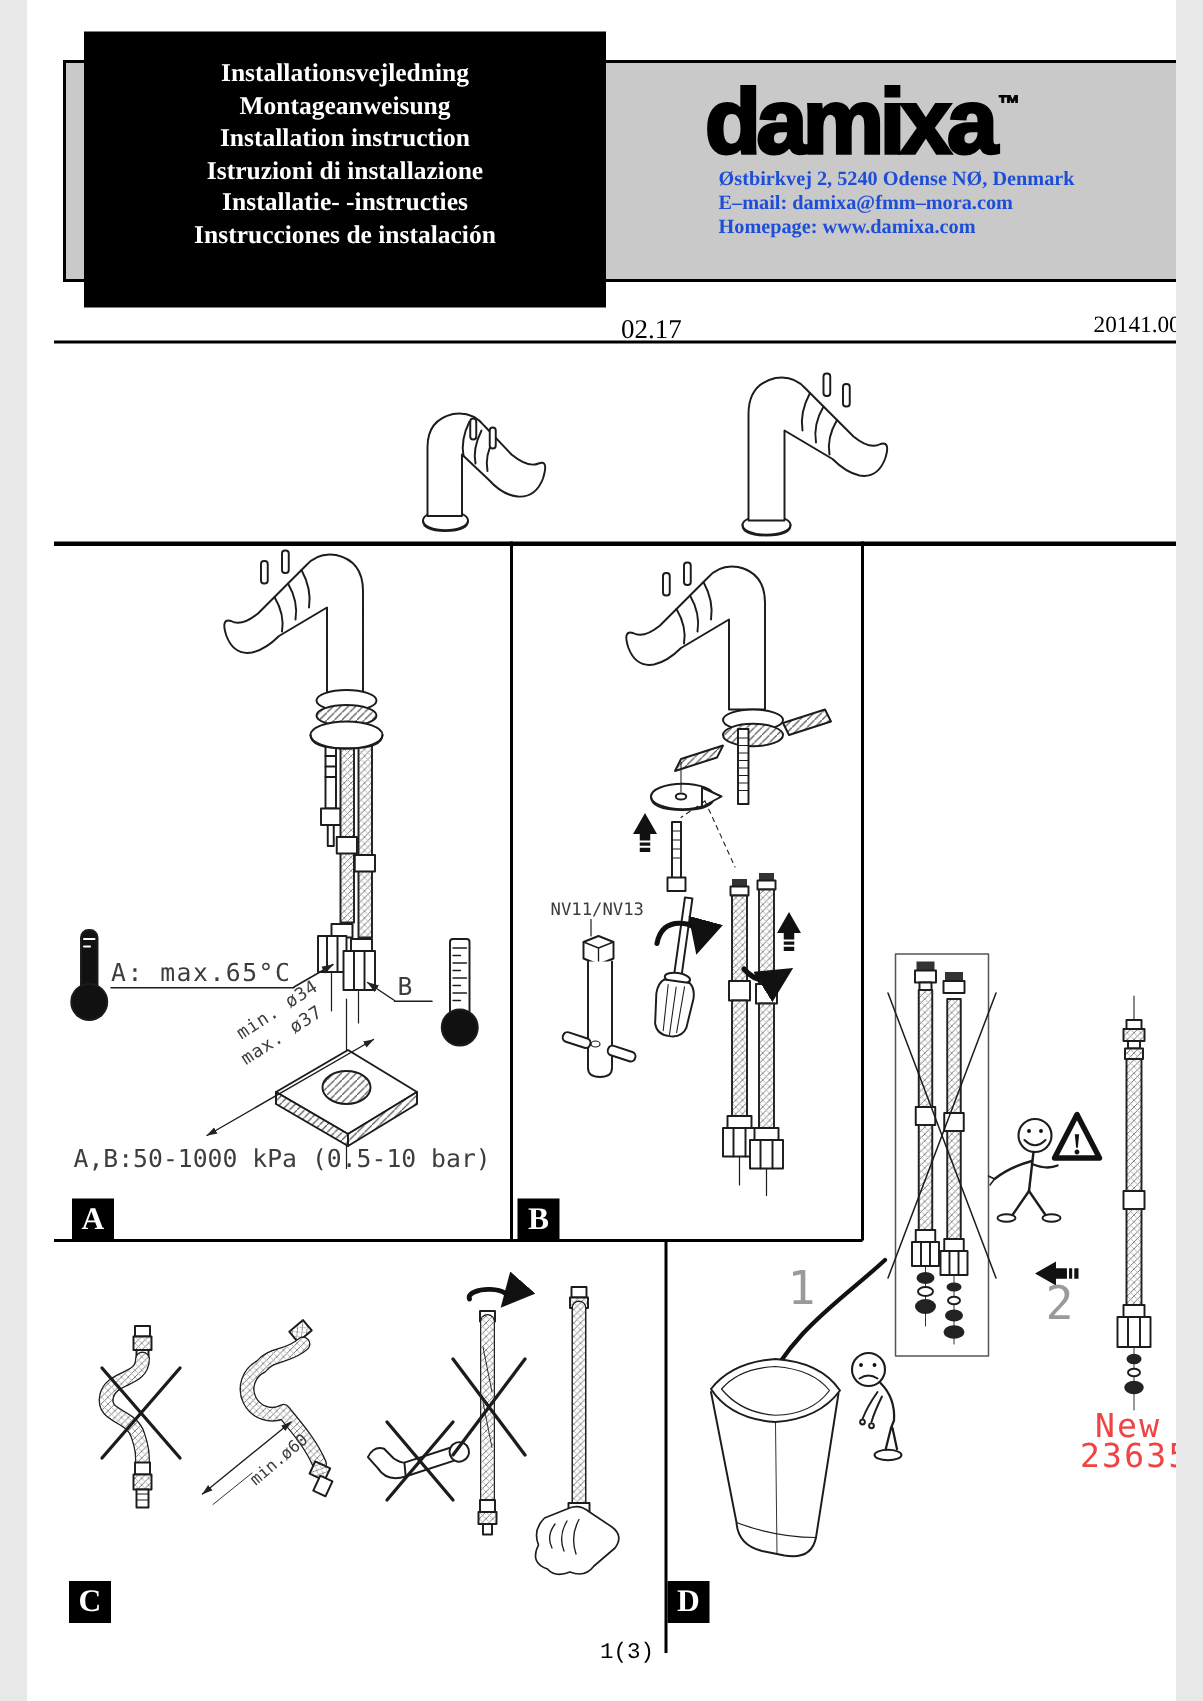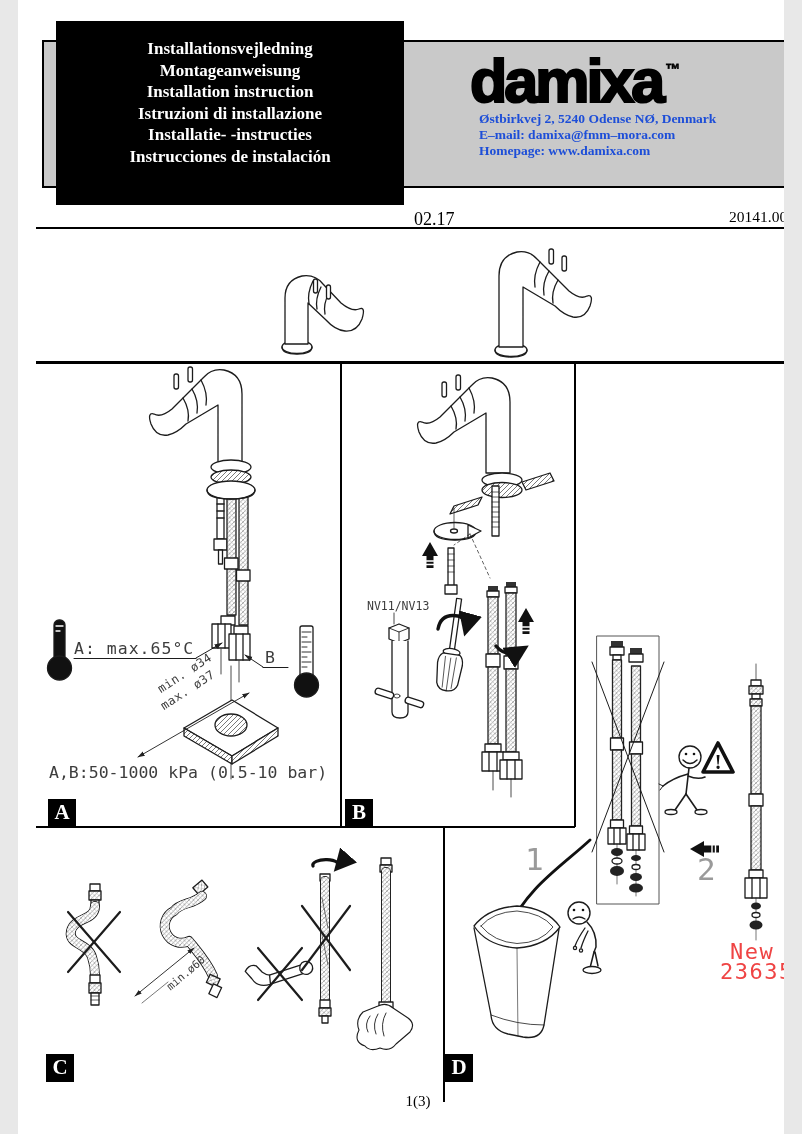--- a/index.html
+++ b/index.html
@@ -31,21 +31,21 @@
   .t-step1{left:507px;top:841px;}
   .t-step2{left:679px;top:851px;}
   .t-new{color:#ef4444;font-size:22px;letter-spacing:1.5px;}
   .t-newl{left:712px;top:939px;}
   .t-newc{left:702px;top:959px;}
   
   .tag{width:28px;height:28px;background:#000;color:#fff;font-weight:bold;font-size:21px;
        text-align:center;line-height:27px;font-family:"Liberation Serif",serif;}
   .tag-a{left:30px;top:799px;}  .tag-b{left:327px;top:799px;}
   .tag-c{left:28px;top:1054px;} .tag-d{left:427px;top:1054px;}
-  .footer-page{left:340px;top:1093px;width:120px;text-align:center;font-size:15px;}
+  .footer-page{left:340px;top:1093px;width:120px;text-align:center;font-size:15px;font-family:Liberation Mono, monospace;}
   .art{left:0;top:0;pointer-events:none;}
   .ln{stroke:#1c1c1c;stroke-width:1.3;fill:none;stroke-linecap:round;stroke-linejoin:round;}
 </style>
 </head>
 <body>
 
 <div class="page">
 
   <div class="abs gray-bar"></div>
   <div class="abs title-box">

